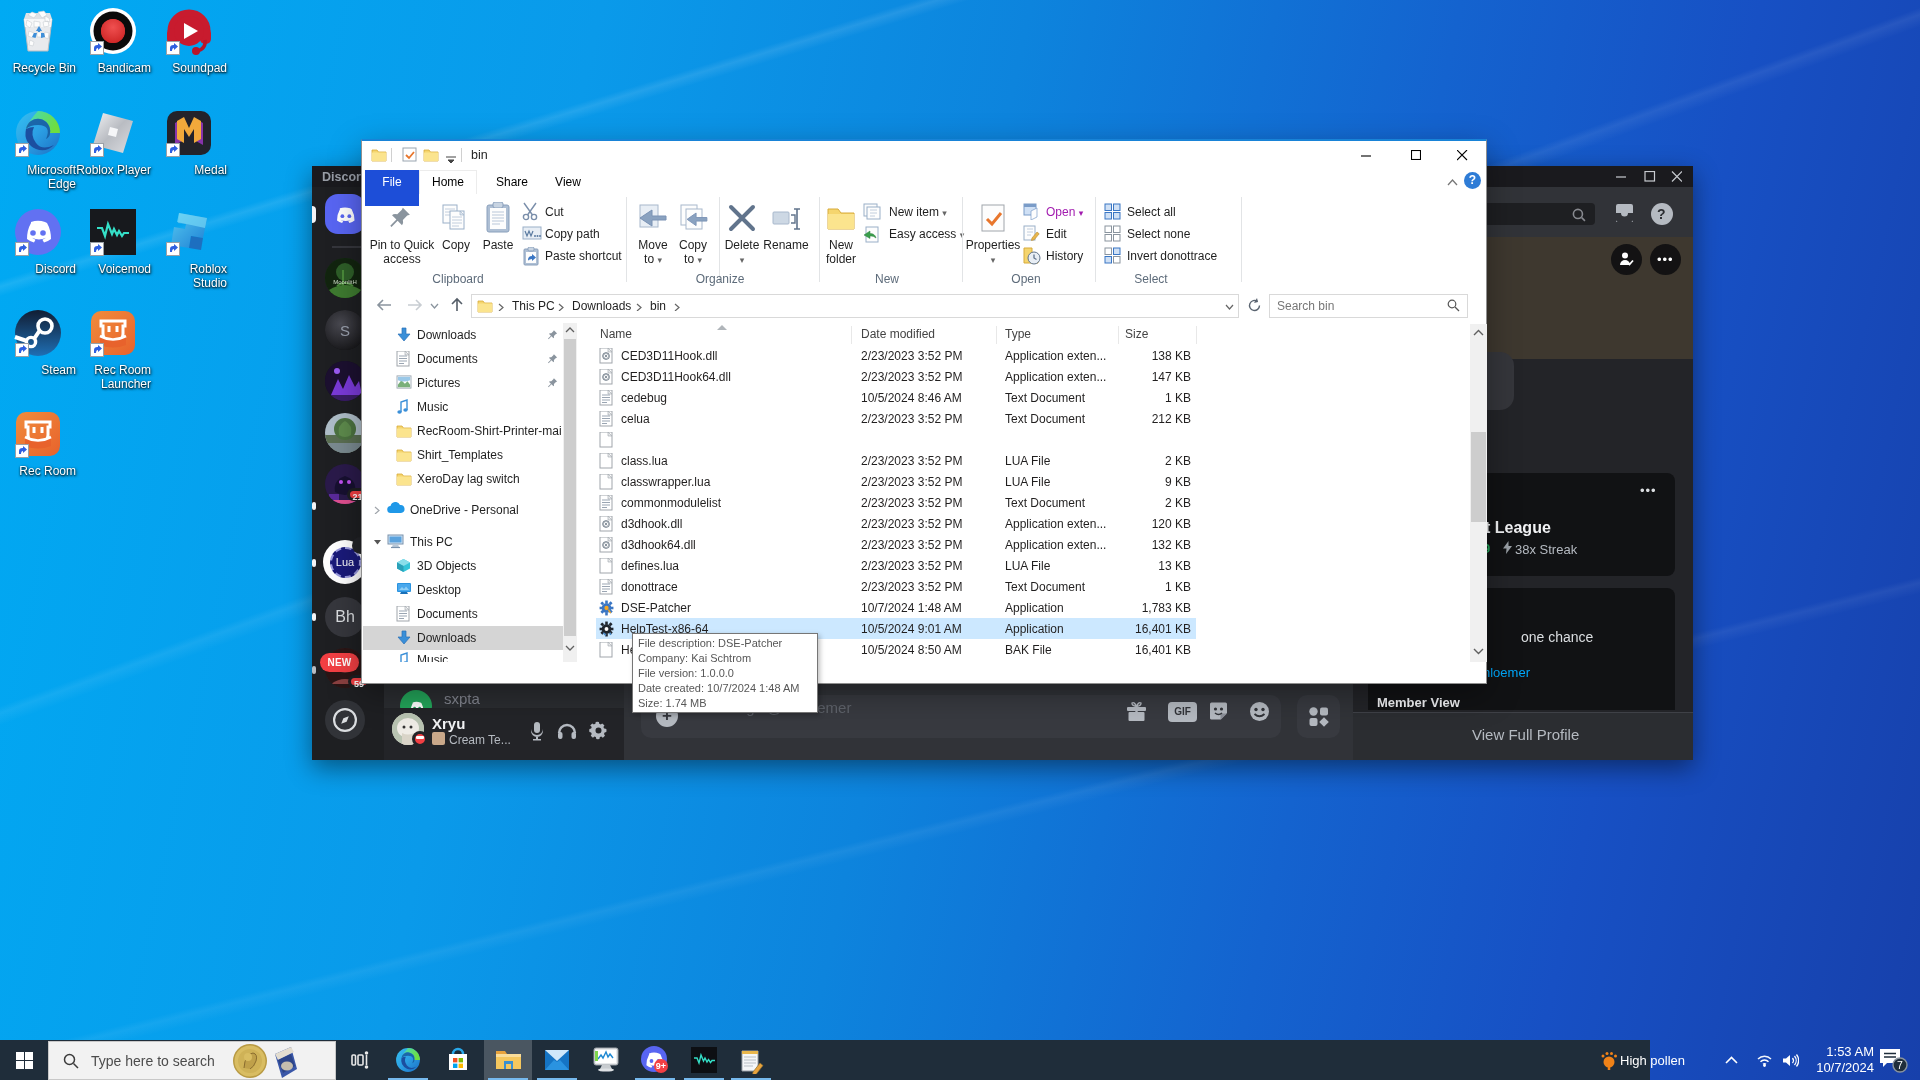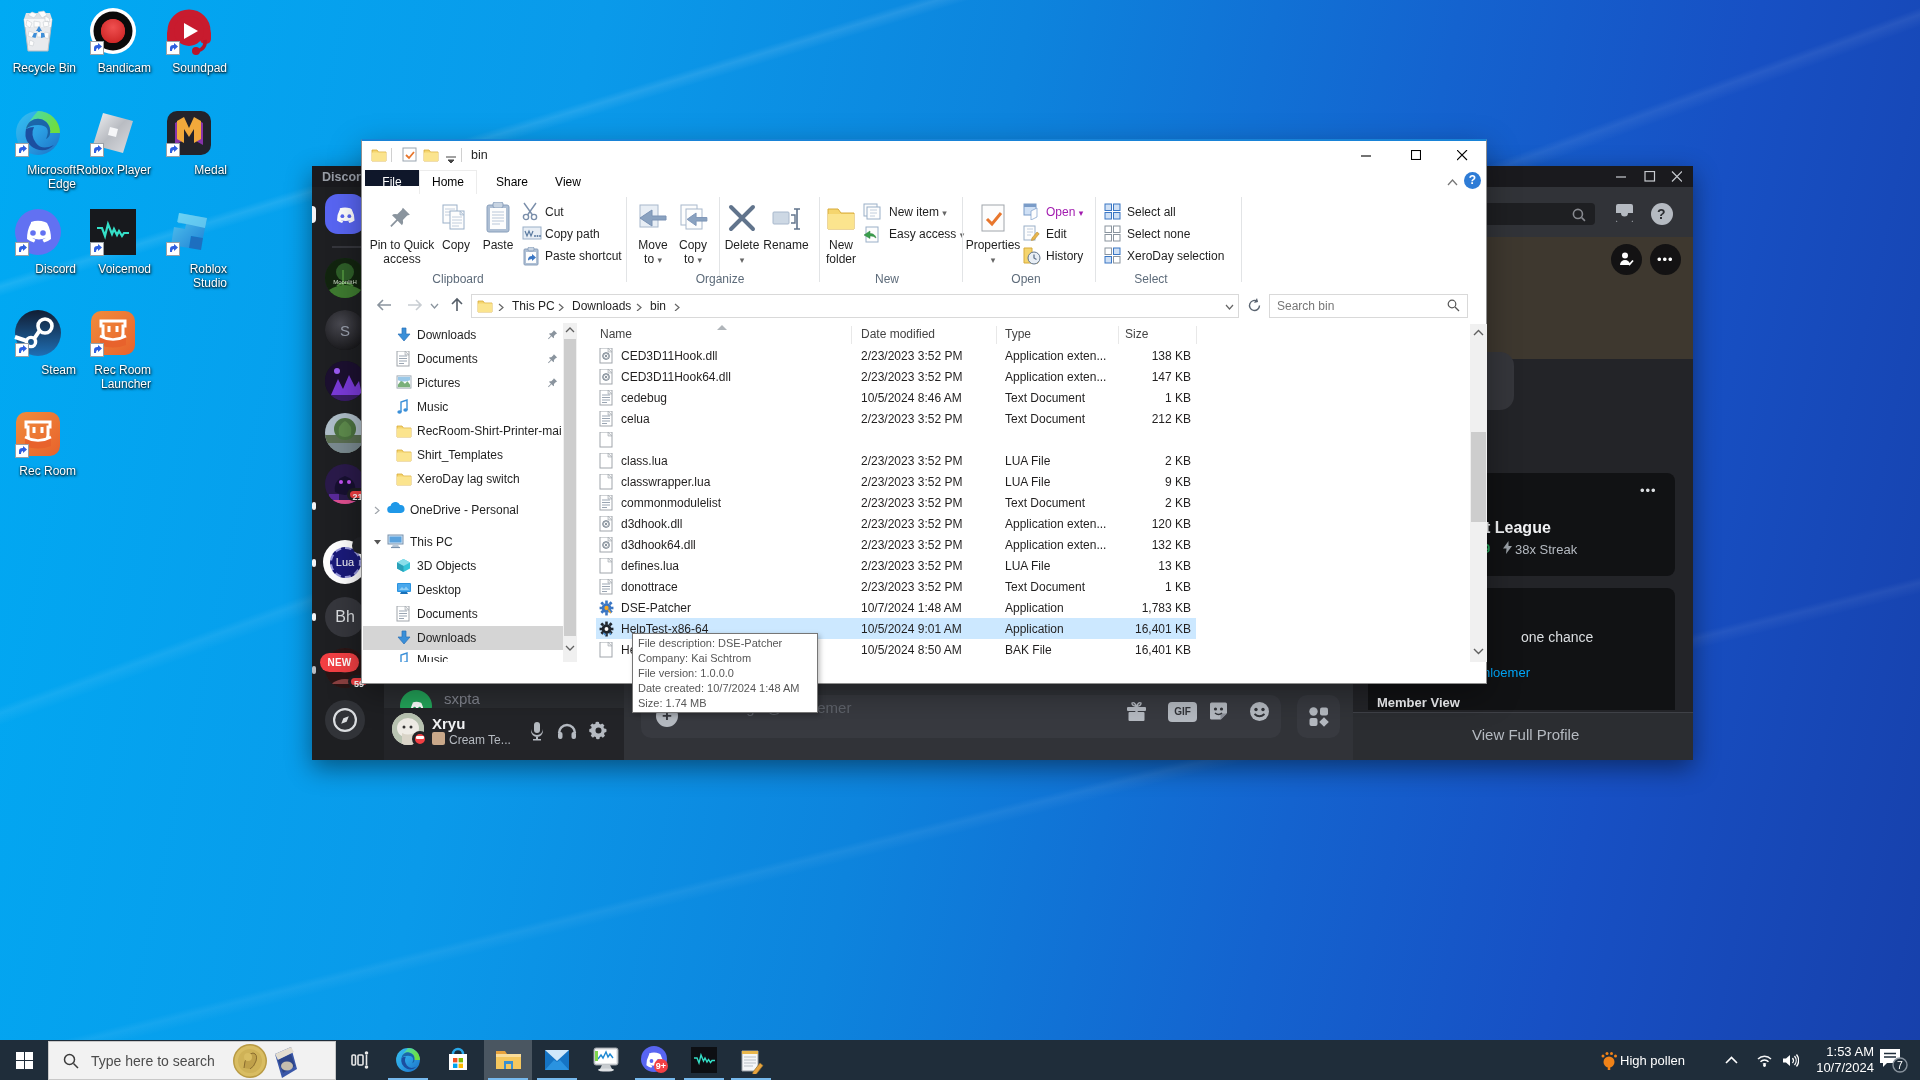--- a/index.html
+++ b/index.html
@@ -7,21 +7,21 @@
 #rays{position:absolute;inset:0;background:
 linear-gradient(163deg,rgba(255,255,255,0) 16.8%,rgba(255,255,255,.10) 17.2%,rgba(255,255,255,0) 17.8%),
 linear-gradient(160deg,rgba(255,255,255,0) 39.7%,rgba(255,255,255,.07) 40.1%,rgba(255,255,255,0) 40.8%),
 linear-gradient(166deg,rgba(255,255,255,0) 67.7%,rgba(255,255,255,.06) 68.1%,rgba(255,255,255,0) 68.8%)}
 
 .dicon{position:absolute;width:76px;text-align:right;color:#fff;font-size:12px}
 .dicon .ic{width:48px;height:48px;margin:0 auto;position:relative}
 .dicon .lbl{margin-top:6px;line-height:14px;text-shadow:0 1px 2px rgba(0,0,0,.85),1px 1px 3px rgba(0,0,0,.7)}
 .sc{position:absolute;left:1px;bottom:0px;width:14px;height:14px;background:#fff;border:1px solid #9aa0a6;display:flex;align-items:center;justify-content:center}
 
-#taskbar{position:absolute;left:0;top:1040px;width:1920px;height:40px;background:#1f2d3a;color:#fff}
+#taskbar{position:absolute;left:0;top:1040px;width:1650px;height:40px;background:#1f2d3a;color:#fff}
 #tsearch{position:absolute;left:48px;top:1px;width:288px;height:39px;background:#f2f2f2;border:1px solid #c8c8c8;display:flex;align-items:center}
 .tbtn{position:absolute;top:0;height:40px;display:flex;align-items:center;justify-content:center}
 .tline{position:absolute;bottom:0;height:2px;background:#76b9ed}
 .tray{position:absolute;top:0;height:40px;color:#fff;font-size:12px;display:flex;align-items:center}
 
 #discord{position:absolute;left:312px;top:166px;width:1381px;height:594px;background:#313338;box-shadow:0 8px 24px rgba(0,0,0,.45)}
 #dtitle{position:absolute;left:0;top:0;width:100%;height:21px;background:#1a1a1e;color:#989da6;font-size:12.5px;font-weight:700}
 #drail{position:absolute;left:0;top:21px;width:72px;height:573px;background:#1e1f22}
 .srv{position:absolute;left:13px;width:40px;height:40px;border-radius:50%;overflow:hidden}
 .pill{position:absolute;left:0;width:4px;background:#f2f3f5;border-radius:0 4px 4px 0}
@@ -531,21 +531,21 @@
     <svg class="abs" style="left:999px;top:12px" width="11" height="6">
         <path d="M0 3 h10" stroke="#000" stroke-width="1.1"></path>
       </svg>
     <svg class="abs" style="left:1049px;top:9px" width="10" height="10">
         <rect x="0.5" y="0.5" width="9" height="9" fill="none" stroke="#000" stroke-width="1.1"></rect>
       </svg>
     <svg class="abs" style="left:1095px;top:9px" width="11" height="11">
         <path d="M0 0 L10 10 M10 0 L0 10" stroke="#000" stroke-width="1.1"></path>
       </svg>
     
-    <div class="abs" style="left:3px;top:29px;width:54px;height:16px;background:#0f172a;color:#fff;text-align:center;line-height:24px;font-size:12px">File</div>
+    <div class="abs" style="left:3px;top:29px;width:54px;height:36px;background:#1d4ed8;color:#fff;text-align:center;line-height:24px;font-size:12px">File</div>
     <div class="abs" style="left:57px;top:29px;width:58px;height:24px;background:#fff;border:1px solid #ececec;border-bottom:none;text-align:center;line-height:23px;font-size:12px">Home</div>
     <div class="abs" style="left:122px;top:29px;width:56px;height:24px;text-align:center;line-height:24px;font-size:12px">Share</div>
     <div class="abs" style="left:180px;top:29px;width:52px;height:24px;text-align:center;line-height:24px;font-size:12px">View</div>
     <svg class="abs" style="left:1085px;top:38px" width="11" height="7">
         <path d="M1 6 L5.5 1 L10 6" stroke="#777" stroke-width="1.3" fill="none"></path>
       </svg>
     <div class="abs" style="left:1102px;top:31px;width:17px;height:17px;border-radius:50%;background:#2e7cd6;color:#fff;font-size:12px;font-weight:700;text-align:center;line-height:17px">?</div>
     
     <div id="ribbon-items">
       <svg class="abs" style="left:26px;top:64px" width="28" height="28" viewBox="0 0 16 16">
@@ -682,21 +682,21 @@
             <rect x="9.5" y="9.5" width="6.5" height="6.5"></rect>
           </g>
         </svg>
       <div class="abs rtxt" style="left:765px;top:86px">Select none</div>
       <svg class="abs" style="left:742px;top:106px" width="17" height="17" viewBox="0 0 17 17">
           <rect x="1" y="1" width="6.5" height="6.5" fill="none" stroke="#8a949e"></rect>
           <rect x="9.5" y="1" width="6.5" height="6.5" fill="#cfe0f5" stroke="#3a76c4"></rect>
           <rect x="1" y="9.5" width="6.5" height="6.5" fill="#cfe0f5" stroke="#3a76c4"></rect>
           <rect x="9.5" y="9.5" width="6.5" height="6.5" fill="none" stroke="#8a949e"></rect>
         </svg>
-      <div class="abs rtxt" style="left:765px;top:108px">XeroDay selection</div>
+      <div class="abs rtxt" style="left:765px;top:108px">Invert donottrace</div>
       <div class="rgl" style="left:789px;top:131px;transform:translateX(-50%)">Select</div>
       <div class="rsep" style="left:879px"></div>
     </div>
     
     <svg class="abs" style="left:14px;top:157px" width="16" height="14">
         <path d="M15 7 H2 M7 2 L2 7 l5 5" stroke="#8a949e" stroke-width="1.6" fill="none"></path>
       </svg>
     <svg class="abs" style="left:45px;top:157px" width="16" height="14">
         <path d="M1 7 H14 M9 2 l5 5 l-5 5" stroke="#c8cdd2" stroke-width="1.6" fill="none"></path>
       </svg>

